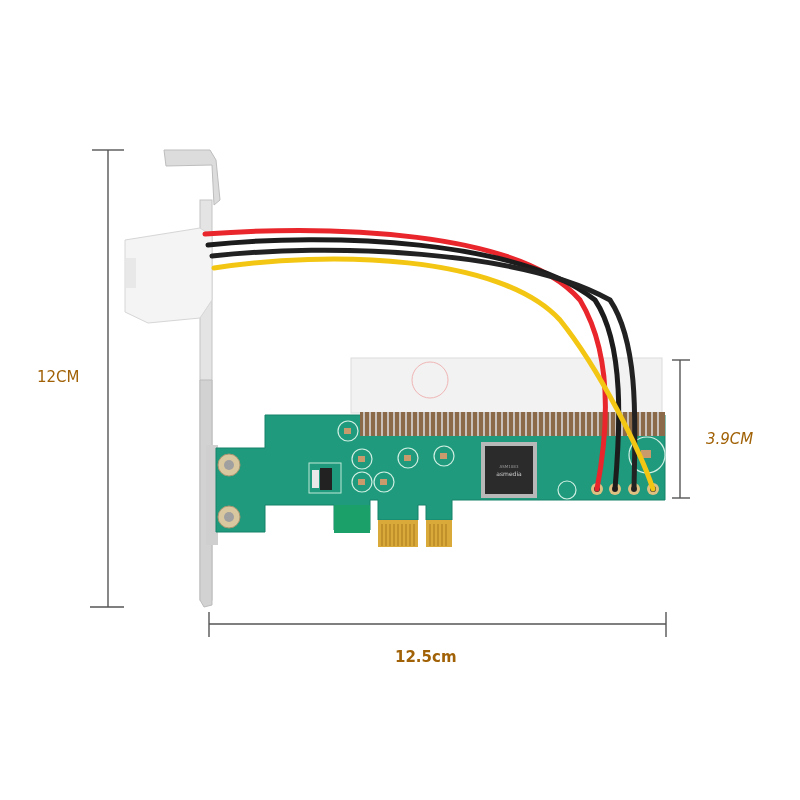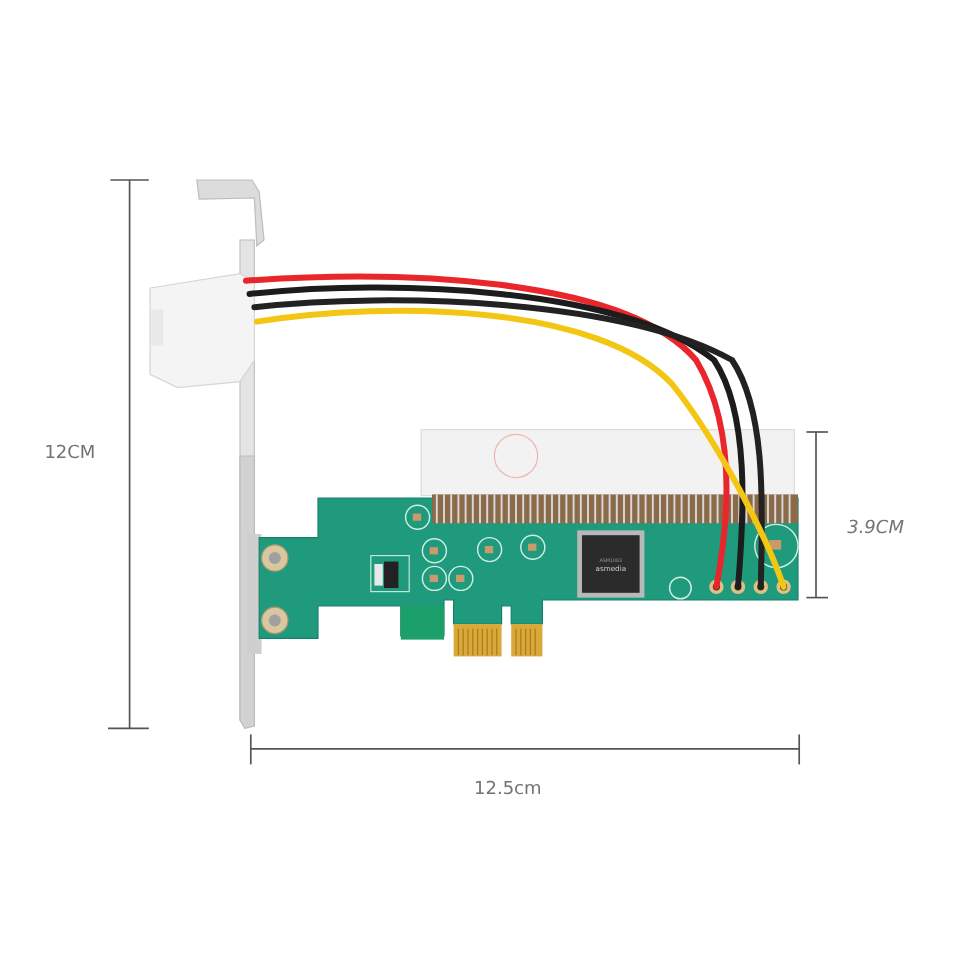--- a/index.html
+++ b/index.html
@@ -1,18 +1,18 @@
 <!DOCTYPE html>
 <html><head>
 <meta charset="utf-8">
 <style>
   html,body{margin:0;padding:0;background:#ffffff;}
   body{width:800px;height:800px;position:relative;overflow:hidden;font-family:"DejaVu Sans","Liberation Sans",sans-serif;}
   .stage{position:absolute;left:0;top:0;width:800px;height:800px;}
-  .dim-label{position:absolute;color:#737373;font-size:15px;letter-spacing:0px;font-family:"DejaVu Sans",sans-serif;}
+  .dim-label{position:absolute;color:#a16207;font-size:15px;letter-spacing:0px;font-family:"DejaVu Sans",sans-serif;}
   svg{position:absolute;left:0;top:0;}
 </style>
 </head>
 <body>
 
 <div class="stage">
 
 <svg width="800" height="800" viewBox="0 0 800 800">
 
   <g stroke="#555" stroke-width="1.4">
@@ -177,15 +177,15 @@
   <g fill="none" stroke-linecap="round">
     <path d="M205 234 C330 225, 520 230, 580 300 C610 350, 610 420, 597 489" stroke="#e8262b" stroke-width="5"></path>
     <path d="M208 245 C330 232, 520 240, 595 300 C625 345, 620 430, 615 489" stroke="#1c1c1c" stroke-width="5"></path>
     <path d="M212 256 C330 243, 520 250, 610 300 C640 345, 635 430, 634 489" stroke="#222222" stroke-width="5"></path>
     <path d="M214 268 C330 250, 500 255, 560 320 C600 370, 640 450, 653 489" stroke="#f3c614" stroke-width="5"></path>
   </g>
 </svg>
 
 <div class="dim-label" style="left:37px;top:368px;">12CM</div>
 <div class="dim-label" style="left:706px;top:430px;font-style:italic;">3.9CM</div>
-<div class="dim-label" style="left:395px;top:648px;">12.5cm</div>
+<div class="dim-label" style="left:395px;top:648px;font-weight:bold;">12.5cm</div>
 
 </div>
 
 </body></html>

